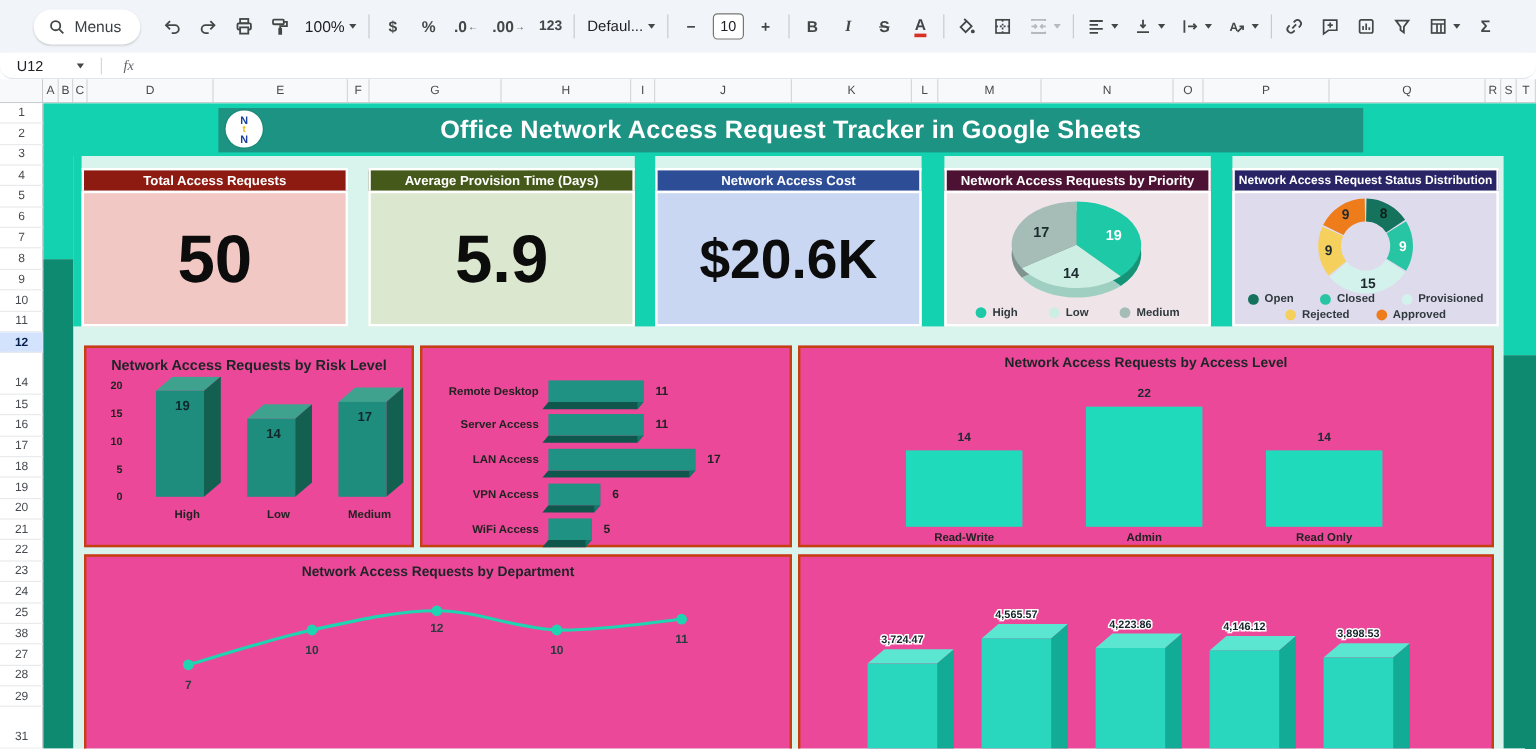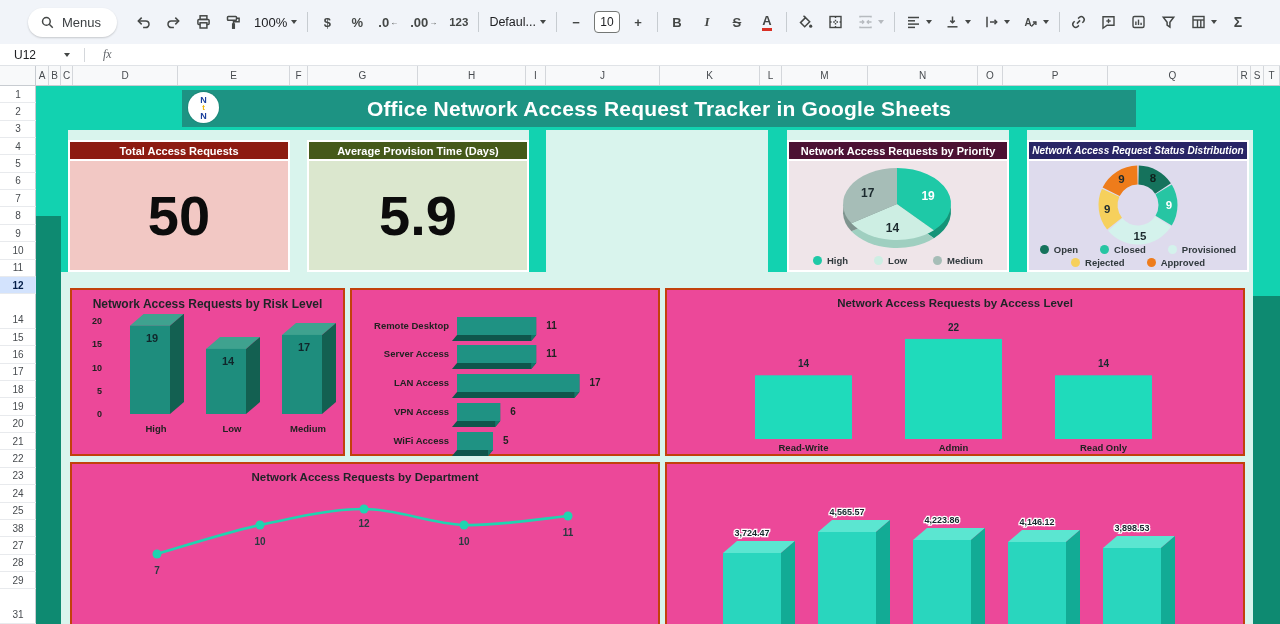--- a/index.html
+++ b/index.html
@@ -16,21 +16,21 @@
   .tgroup{display:flex;align-items:center;gap:6px;}
   .tdiv{width:1px;height:20px;background:#c7ccd1;margin:0 7px;}
   .caret{width:0;height:0;border-left:3.5px solid transparent;border-right:3.5px solid transparent;border-top:4px solid #444746;display:inline-block;margin-left:4px;}
   .caret.gray{border-top-color:#b6babf;}
   .fontsize-box{width:26px;height:22px;border:1px solid #747775;border-radius:4px;display:flex;align-items:center;justify-content:center;font-size:12px;color:#202124;background:#fff;}
   .uA{border-bottom:3px solid #d93025;line-height:1;padding-bottom:1px;font-weight:bold;font-size:13px;}
   .strike{text-decoration:line-through;}
   .smallarrow{font-size:8px;color:#444746;margin-left:1px;}
 
   
-  .fbar{position:absolute;left:0;top:44px;width:1280px;height:22px;background:#fff;border-bottom:1px solid #e0e3e7;display:flex;align-items:center;}
+  .fbar{position:absolute;left:0;top:44px;width:1280px;height:22px;background:#fff;border-bottom:1px solid #e0e3e7;display:flex;align-items:center;border-radius:11px;}
   .namebox{width:78px;display:flex;align-items:center;justify-content:space-between;padding:0 8px 0 14px;font-size:12px;color:#202124;}
   .fx{font-style:italic;color:#5f6368;font-size:12px;font-family:"Liberation Serif","DejaVu Serif",serif;margin-left:18px;}
   .fdiv{width:1px;height:14px;background:#d4d7db;margin-left:6px;}
 
   
   .corner{position:absolute;left:0;top:66px;width:36px;height:20px;background:#f8f9fa;border-right:1px solid #c8ccd1;border-bottom:1px solid #c8ccd1;}
   .colheads{position:absolute;left:36px;top:66px;width:1244px;height:20px;display:flex;background:#f8f9fa;border-bottom:1px solid #c8ccd1;}
   .colhead{flex:0 0 auto;display:flex;align-items:center;justify-content:center;font-size:10px;color:#474b4f;border-right:1px solid #d4d7db;overflow:hidden;}
   .rowheads{position:absolute;left:0;top:86px;width:36px;height:538px;background:#fff;border-right:1px solid #c8ccd1;}
   .rowhead{position:absolute;left:0;width:36px;display:flex;align-items:center;justify-content:center;font-size:10px;color:#474b4f;border-bottom:1px solid #e8eaed;}
@@ -40,21 +40,21 @@
   .canvas{position:absolute;left:36px;top:86px;width:1244px;height:538px;background:#d9f4ed;overflow:hidden;}
   .layer{position:absolute;}
 
   .banner{position:absolute;left:146px;top:4px;width:954px;height:37px;display:flex;align-items:center;justify-content:center;color:#fff;font-size:21px;font-weight:bold;letter-spacing:.2px;}
   .logo{position:absolute;left:152px;top:6px;width:31px;height:31px;border-radius:50%;background:#fff;box-shadow:0 0 0 1px rgba(0,0,0,.08);display:flex;flex-direction:column;align-items:center;justify-content:center;line-height:8px;}
   .logo .n{color:#1a3f9c;font-weight:bold;font-size:9px;}
   .logo .t{color:#f2b705;font-weight:bold;font-size:8px;}
 
   .kpi{position:absolute;width:222px;top:54px;height:132px;}
   .kpi .hdr{height:19px;border:2px solid #fff;border-bottom:none;display:flex;align-items:center;justify-content:center;color:#fff;font-weight:bold;font-size:11px;}
-  .kpi .hdr.small{font-size:10px;font-style:italic;}
+  .kpi .hdr.small{font-size:10px;}
   .kpi .body{height:113px;border:2px solid #fff;display:flex;align-items:center;justify-content:center;font-weight:bold;color:#0c0c0c;position:relative;}
   .kpi .val-lg{font-size:56px;}
   .kpi .val-md{font-size:46px;}
   .legend{position:absolute;left:0;right:0;bottom:4px;display:flex;justify-content:center;gap:26px;font-size:9.5px;font-weight:bold;color:#30393d;}
   .legend2{position:absolute;left:0;right:0;bottom:2px;display:flex;flex-direction:column;gap:2px;font-size:9.5px;font-weight:bold;color:#30393d;}
   .legrow{display:flex;justify-content:center;gap:22px;}
   .litem{display:flex;align-items:center;gap:5px;}
   .dot{width:9px;height:9px;border-radius:50%;display:inline-block;}
 
   .chartcard{position:absolute;background:#ec4899;border:2px solid #c2410c;}
@@ -340,20 +340,28 @@
         </div>
     </div>
     <div class="kpi" style="left:271px;">
       <div class="hdr" style="background: rgb(69, 89, 26);">
           <span>Average Provision Time (Days)</span>
         </div>
       <div class="body" style="background: rgb(219, 231, 206);">
           <span class="val-lg">5.9</span>
         </div>
     </div>
+    <div class="kpi" style="left:510px;">
+      <div class="hdr" style="background: rgb(45, 77, 151);">
+          <span>Network Access Cost</span>
+        </div>
+      <div class="body" style="background: rgb(201, 215, 243);">
+          <span class="val-md">$20.6K</span>
+        </div>
+    </div>
 
     <div class="kpi" style="left:751px;border-radius:21px;">
       <div class="hdr" style="background: rgb(76, 17, 51);">
           <span>Network Access Requests by Priority</span>
         </div>
       <div class="body" style="background: rgb(239, 229, 233);">
         <svg id="pie-svg" width="218" height="88" style="position:absolute;left:0;top:0;">
             <path d="M108,51L108,15A54,36 0 0 1 144.96554372014918,77.24287058717081Z" fill="#159478"></path>
             <path d="M108,51L144.96554372014918,77.24287058717081A54,36 0 0 1 62.406292022891186,70.28976461924388Z" fill="#9fcfc0"></path>
             <path d="M108,51L62.406292022891186,70.28976461924388A54,36 0 0 1 107.99999999999999,15Z" fill="#7f948f"></path>

